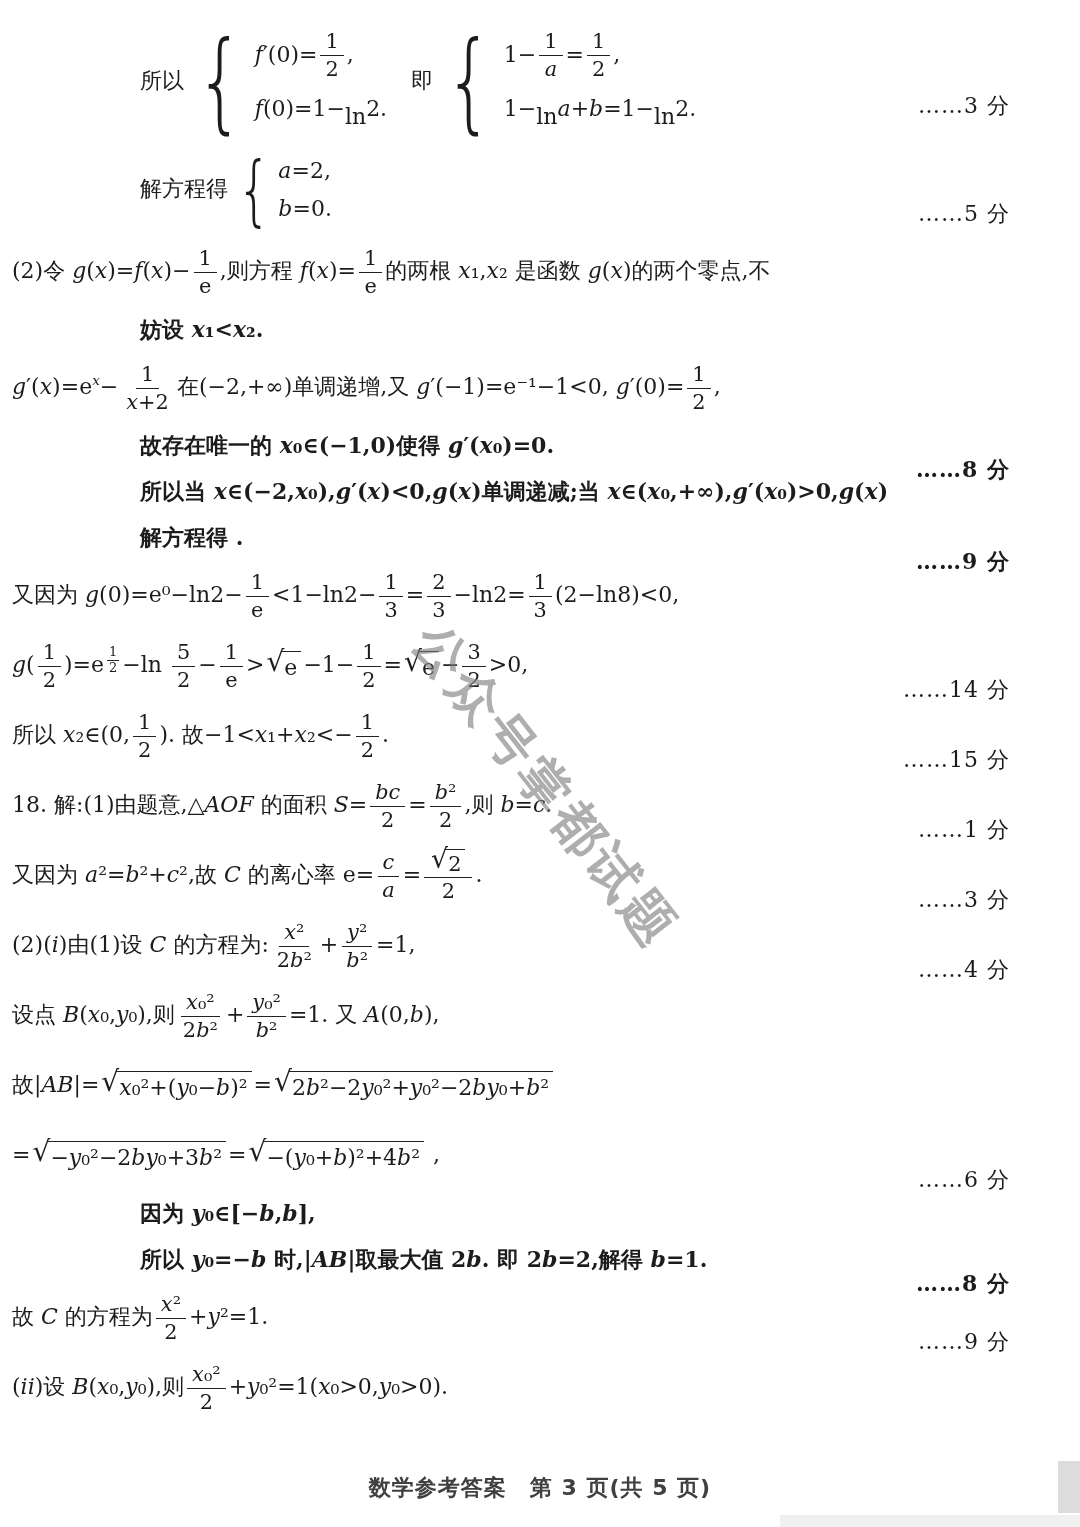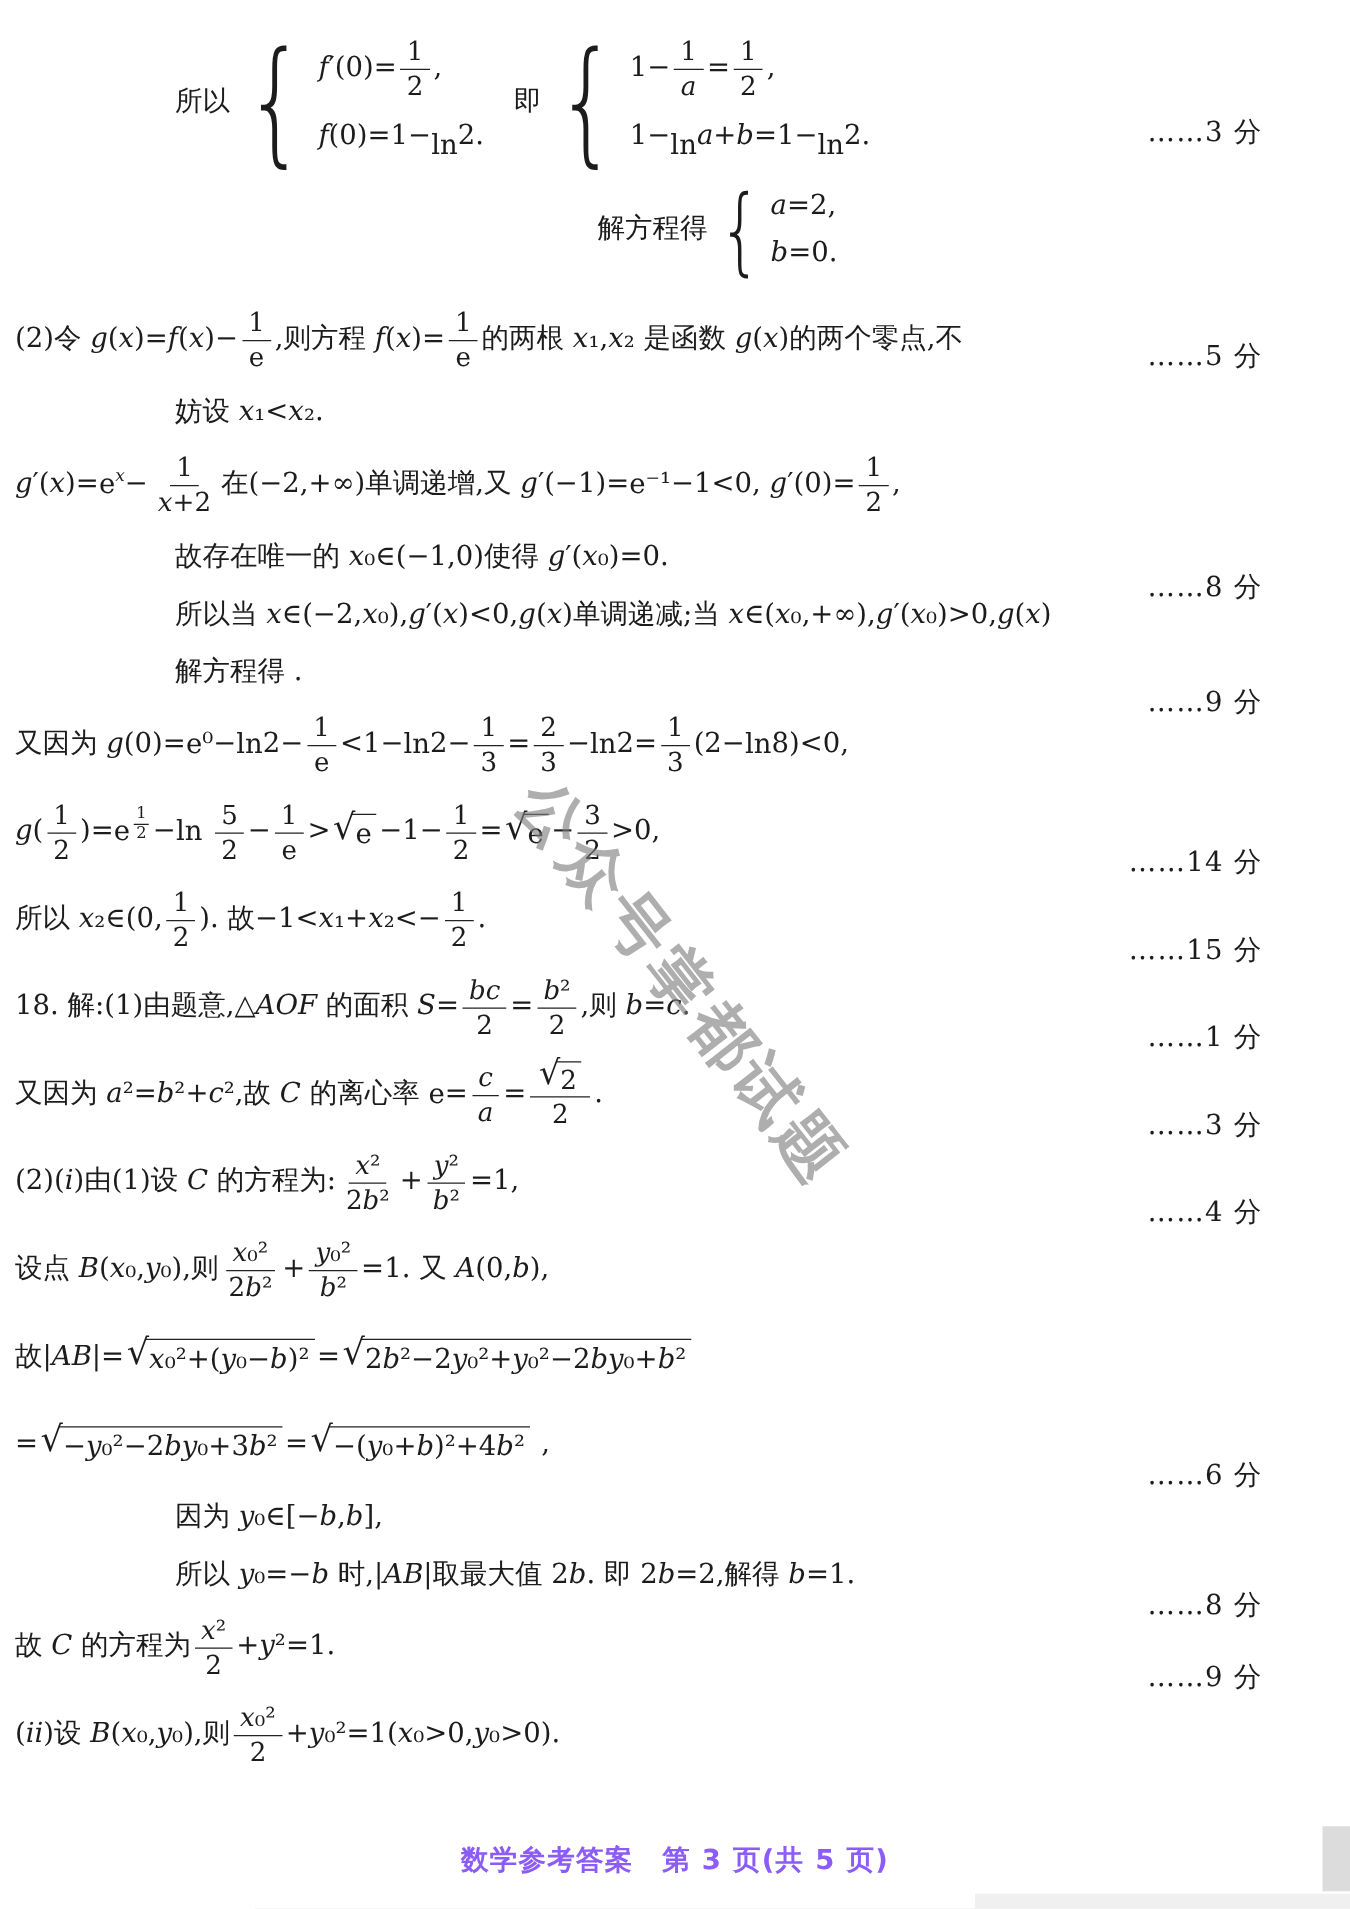--- a/index.html
+++ b/index.html
@@ -16,24 +16,24 @@
   #content{position:absolute;top:24px;left:0;right:0;}
   .line{
     display:flex;align-items:center;
     box-sizing:border-box;
     padding-right:70px;
     margin-bottom:6px;
   }
   .ind0{padding-left:58px;}
   .ind1{padding-left:140px;}
   .ind2{padding-left:226px;}
-  .l-short{height:40px;}
+  .l-short{height:40px;font-weight:bold;}
   .l-mid{height:64px;padding-left:12px;}
   .l-cases-big{height:116px;}
-  .l-cases-sm{height:88px;flex-direction:column;}
+  .l-cases-sm{height:88px;}
   .lcontent{white-space:pre;line-height:1.25;}
   .score{margin-left:auto;white-space:nowrap;letter-spacing:1px;margin-top:48px;}
   .it{font-style:italic;}
   .rm{font-style:normal;margin-top:16px;}
   sup{font-size:0.62em;line-height:0;}
   
   .frac{
     display:inline-flex;flex-direction:column;align-items:center;
     vertical-align:middle;margin:0 3px;font-size:0.95em;line-height:1.15;
   }
@@ -65,21 +65,21 @@
     font-family:"DejaVu Sans","Liberation Sans",sans-serif;
     font-size:52px;font-weight:700;letter-spacing:4px;
     color:rgba(125,125,125,0.62);
     white-space:nowrap;pointer-events:none;
   }
   
   #footer{
     position:absolute;left:0;right:0;bottom:24px;
     text-align:center;
     font-family:"DejaVu Sans","Liberation Sans",sans-serif;
-    font-weight:700;font-size:22px;color:#8b5cf6;
+    font-weight:700;font-size:22px;color:#404040;
     letter-spacing:1px;
   }
   .artifact{position:absolute;right:0;bottom:14px;width:22px;height:52px;background:#dcdcdc;}
   .artifact2{position:absolute;right:0;bottom:0;width:300px;height:12px;background:#f0f0f0;}
 </style>
 </head>
 <body>
 
 <div id="page">
   <div id="content">

